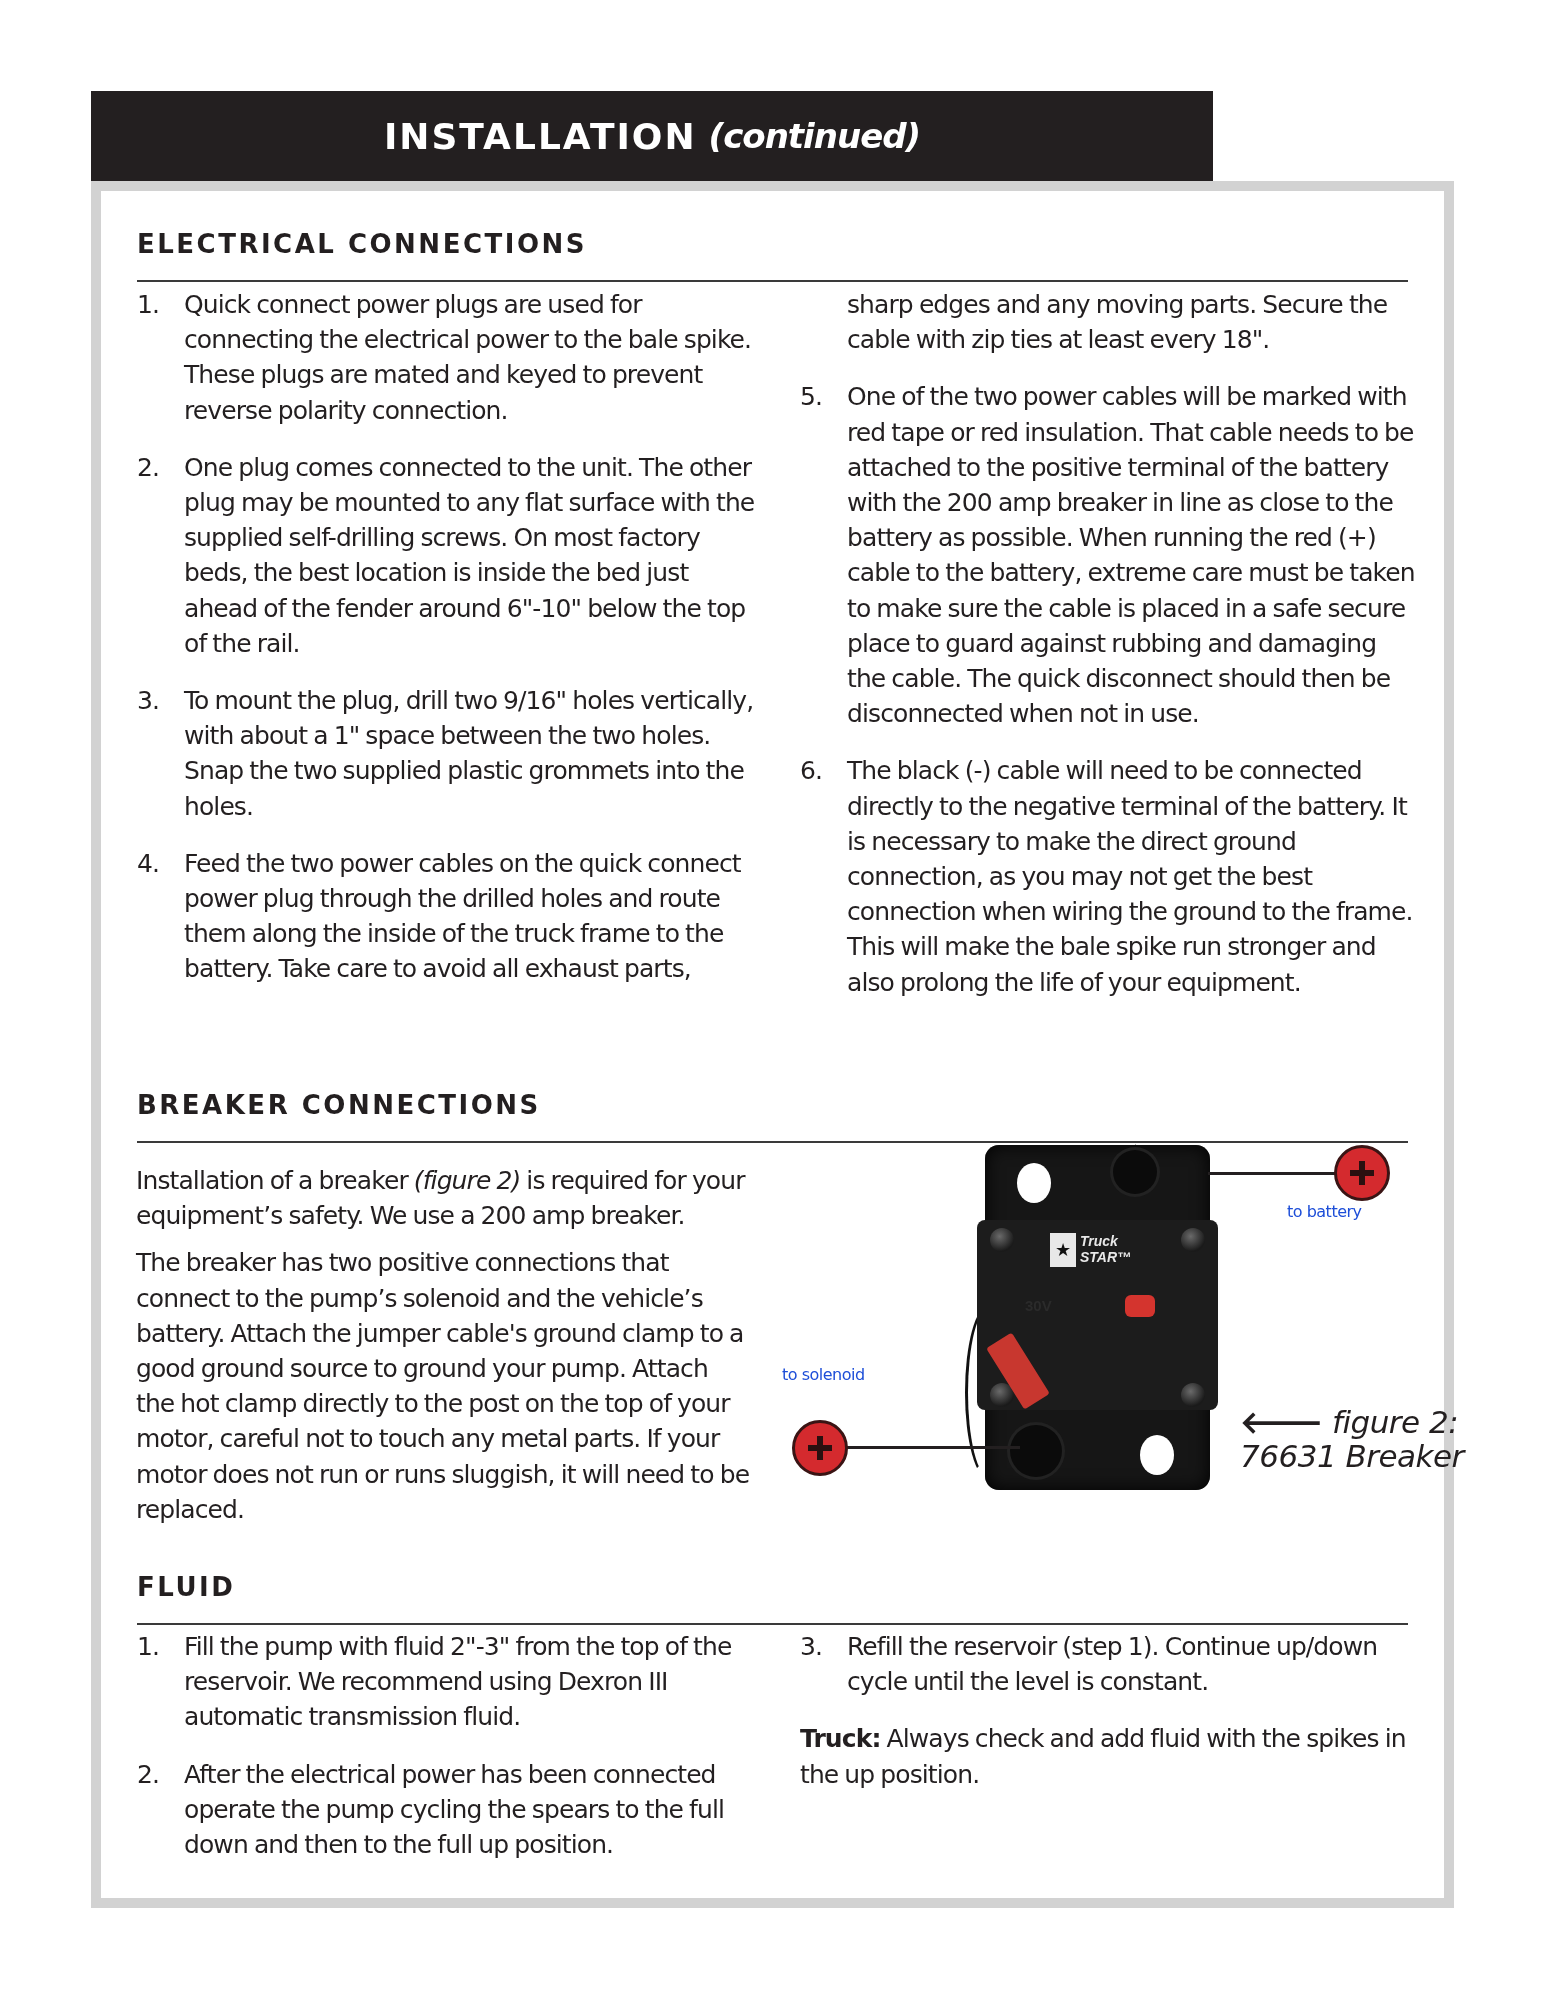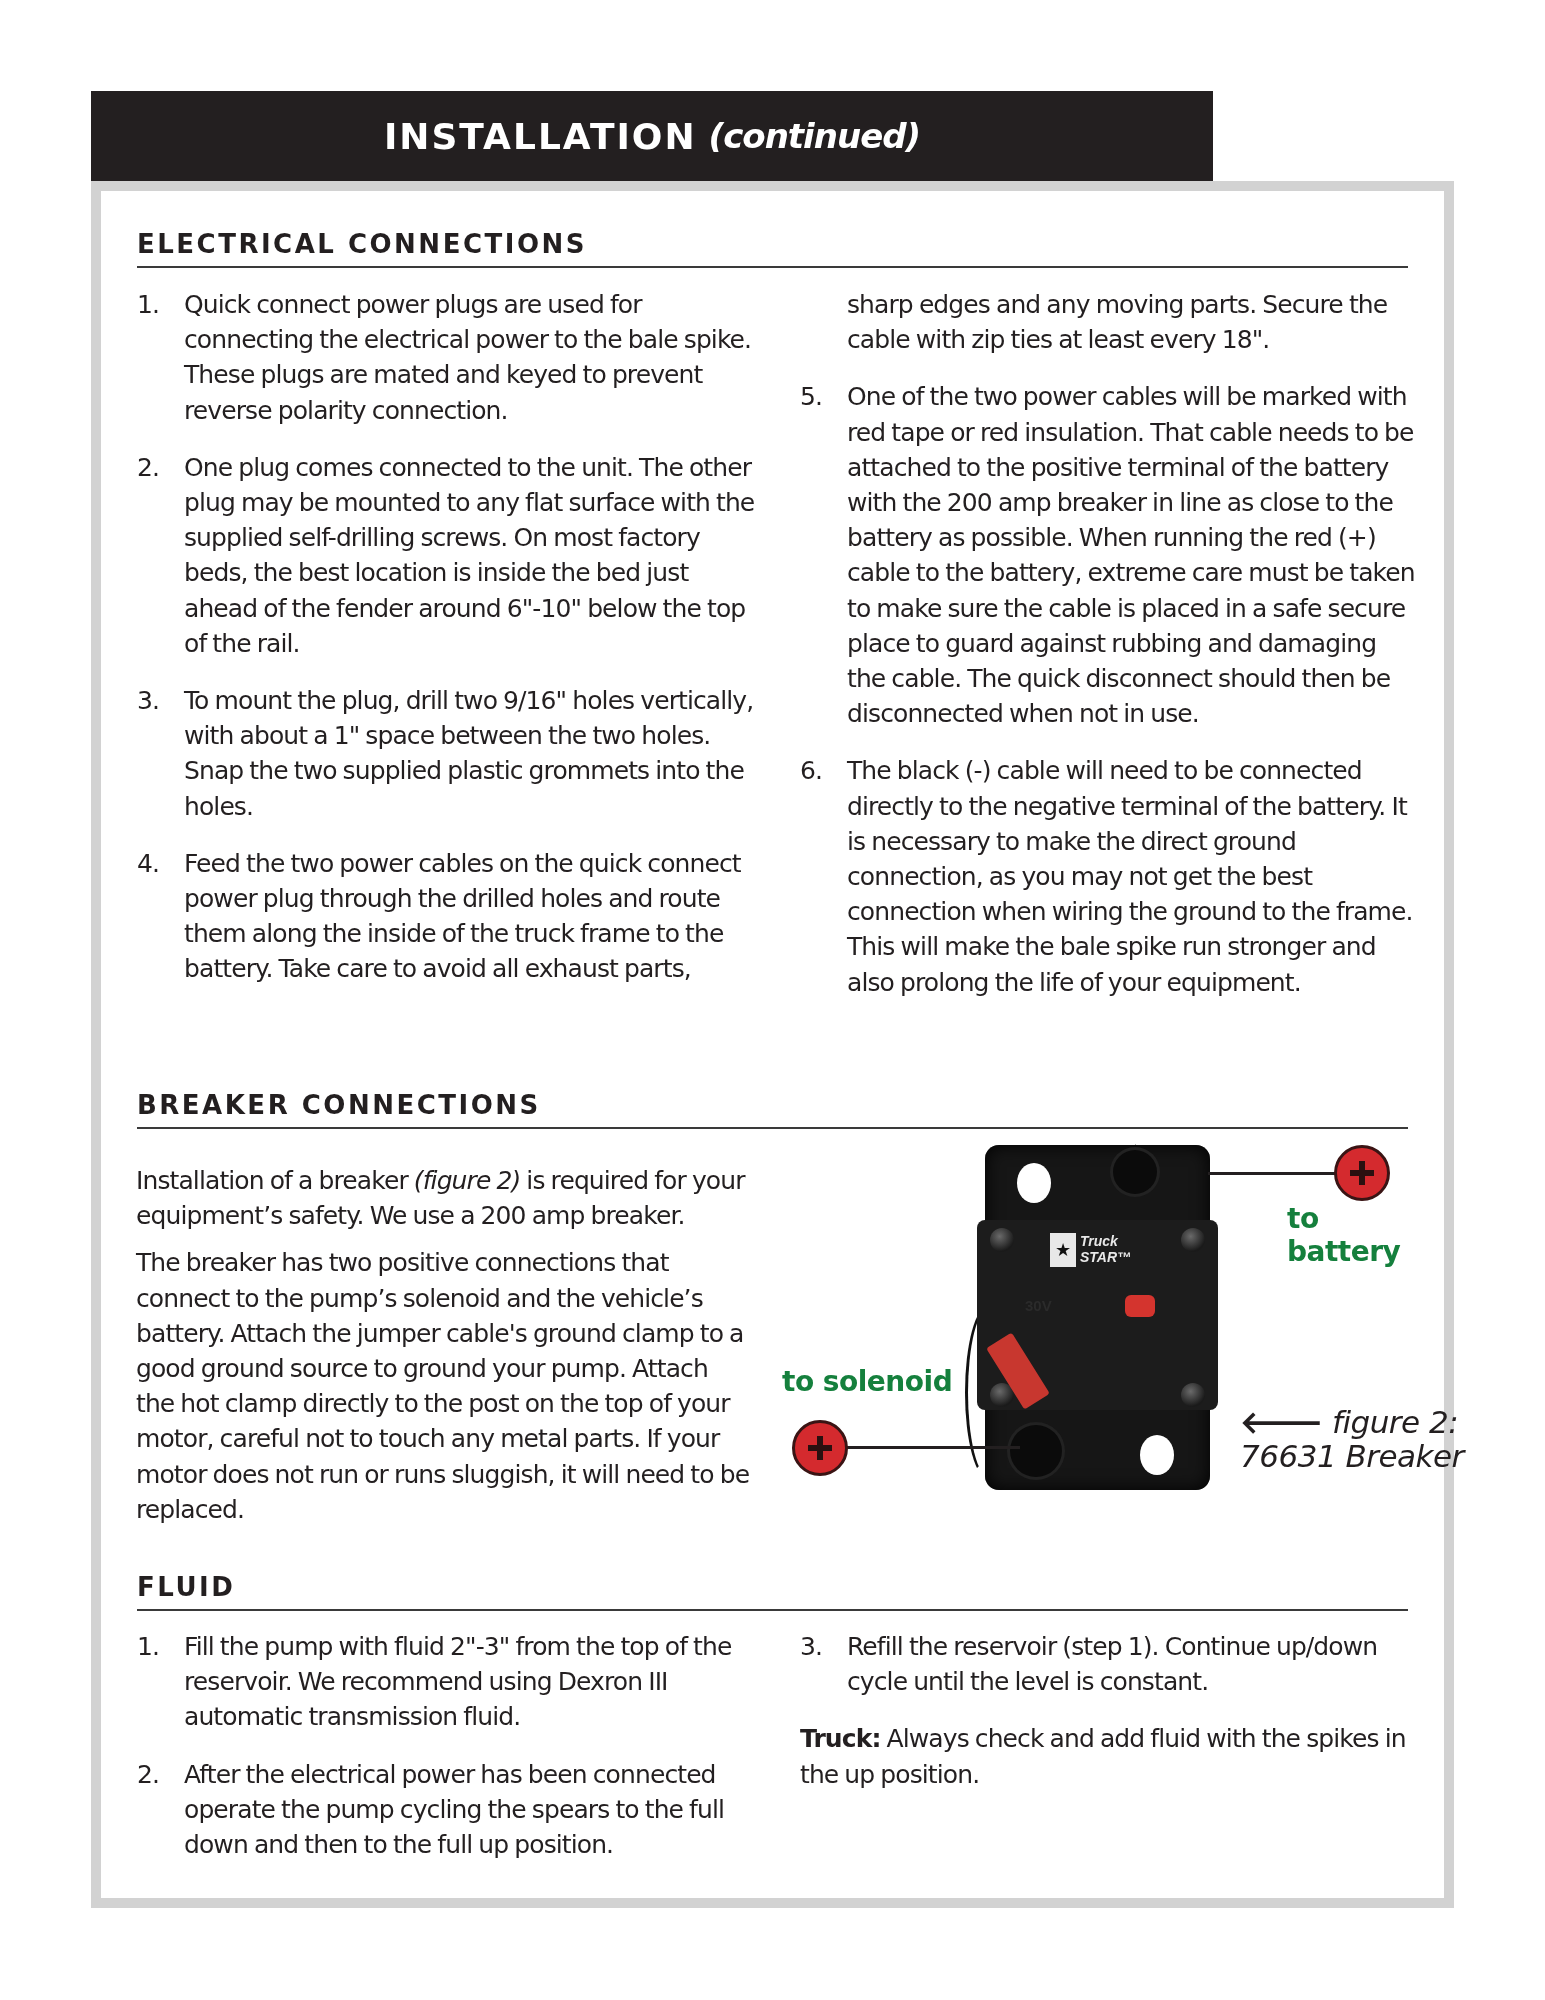--- a/index.html
+++ b/index.html
@@ -17,21 +17,21 @@
 
   .panel {
     position: absolute; left: 91px; top: 181px; width: 1363px; height: 1727px;
     border: 10px solid #d2d2d2; border-top-width: 10px; background: #ffffff;
   }
 
   .sec-heading {
     position: absolute; left: 137px; width: 1271px;
     font-family: "DejaVu Sans", sans-serif; font-weight: bold;
     font-size: 26px; letter-spacing: 2.5px; color: #231f20;
-    border-bottom: 2px solid #3a3a3a; padding-bottom: 6px; line-height: 32px;
+    border-bottom: 2px solid #3a3a3a; padding-bottom: 20px; line-height: 32px;
   }
 
   .col { position: absolute; font-size: 25px; line-height: 35.2px; color: #231f20;
          font-family: "DejaVu Sans", sans-serif; letter-spacing: -0.9px; word-spacing: -1px; }
   .item { position: relative; padding-left: 47px; }
   .item .num { position: absolute; left: 0; top: 0; }
   .item + .item { margin-top: 22px; }
   .cont { padding-left: 47px; }
   .cont + .item { margin-top: 22px; }
   p.para { margin-bottom: 12px; }
@@ -59,21 +59,21 @@
   .breaker .post { position: absolute; width: 44px; height: 44px; border-radius: 50%; background: #0b0b0b;
                    box-shadow: 0 0 0 3px #222; }
   .wire { position: absolute; border: 3px solid #111; border-radius: 50%; }
 
   .plus { position: absolute; width: 56px; height: 56px; border-radius: 50%;
           background: #d42a2e; border: 3px solid #3a1414; }
   .plus::before, .plus::after { content: ""; position: absolute; background: #2a1010; }
   .plus::before { left: 13px; top: 22px; width: 24px; height: 6px; }
   .plus::after { left: 22px; top: 13px; width: 6px; height: 24px; }
   .lead { position: absolute; height: 3px; background: #231f20; }
-  .fig-label { position: absolute; font-size: 28px; font-family: "DejaVu Sans", sans-serif; color: #15803d; letter-spacing: -0.5px; font-weight: bold; }
+  .fig-label { position: absolute; font-size: 16px; font-family: "DejaVu Sans", sans-serif; color: #1d4ed8; letter-spacing: -0.5px; }
   .caption { position: absolute; left: 1240px; top: 1405px; font-size: 31px; line-height: 34px;
              font-style: italic; color: #231f20; font-family: "DejaVu Sans", sans-serif; letter-spacing: -0.5px; }
   .caption .arrow { font-style: normal; font-weight: bold; }
 </style>
 </head>
 <body>
 
 <div class="header">
   <span class="t1">INSTALLATION</span>
   <span class="t2">(continued)</span>

